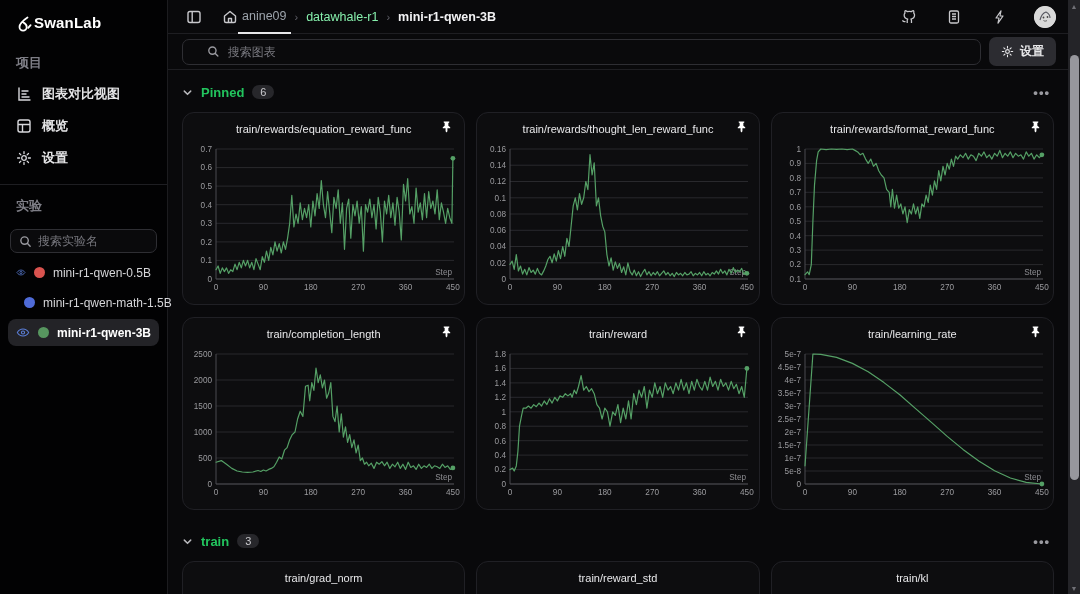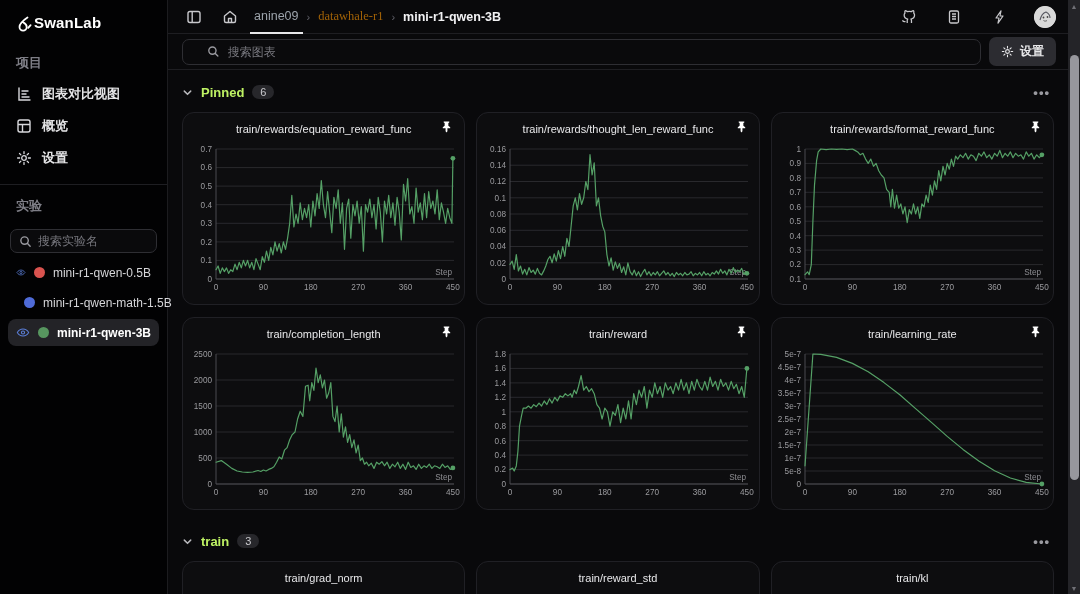--- a/index.html
+++ b/index.html
@@ -29,43 +29,43 @@
   .exp-row .name { font-size:12px; color:#d6d6d9; white-space:nowrap; }
   .exp-row.selected .name { color:#ffffff; font-weight:bold; }
   .dot { width:11px; height:11px; border-radius:50%; flex:0 0 auto; }
 
   
   .main { position:absolute; left:168px; top:0; right:0; bottom:0; }
   .topbar { height:34px; display:flex; align-items:center; padding:0 24px 0 14px;
     border-bottom:1px solid #1e1e22; }
   .tb-icon { display:flex; align-items:center; justify-content:center; width:24px; height:24px;
     cursor:pointer; color:#c8c8cc; }
-  .crumbs { display:flex; align-items:center; gap:8px; margin-left:12px; font-size:12.5px; height:34px; }
+  .crumbs { display:flex; align-items:center; gap:8px; font-size:12.5px; height:34px; }
   .crumb { color:#9ca3ab; cursor:pointer; height:34px; display:flex; align-items:center; }
   .crumb.active-tab { border-bottom:2px solid #e8e8ea; padding:0 4px; margin:0 -4px; }
-  .crumb.light { color:#a16207;font-family:Liberation Serif, serif; }
+  .crumb.light { color:#86efac; }
   .crumb.current { color:#f2f2f4; font-weight:600; }
   .crumb-sep { color:#62626a; font-size:11px; }
   .tb-right { margin-left:auto; display:flex; align-items:center; gap:22px; }
   .avatar { width:22px; height:22px; border-radius:50%; background:#d8d8d8; overflow:hidden; cursor:pointer; }
 
   .toolbar { height:36px; display:flex; align-items:center; gap:8px; padding:0 24px 0 14px;
     border-bottom:1px solid #1e1e22; }
   .chart-search { flex:1; display:flex; align-items:center; gap:8px; border:1px solid #2e2e33;
     border-radius:7px; padding:5px 24px; background:#0a0a0c; }
   .chart-search input { background:transparent; border:none; outline:none; color:#d0d0d5;
     font-size:12px; width:100%; font-family:"Liberation Sans", sans-serif; }
   .chart-search input::placeholder { color:#77777e; }
   .settings-btn { display:flex; align-items:center; gap:6px; background:#2c2c31; color:#e8e8ea;
     font-size:12px; font-weight:600; border:none; border-radius:7px; padding:6px 12px; cursor:pointer; }
 
   .content { position:absolute; top:71px; left:0; right:12px; bottom:0; overflow:hidden; padding:0 14px; }
   .section-head { display:flex; align-items:center; gap:8px; height:24px; margin:9px 0 8px; }
   .chev { color:#b9b9bd; cursor:pointer; display:flex; align-items:center; }
-  .section-title { font-size:13px; font-weight:700; color:#bef264; }
+  .section-title { font-size:13px; font-weight:700; color:#22c55e; }
   .count-badge { background:#27272b; color:#c9c9cd; font-size:11px; border-radius:999px;
     padding:1px 8px; }
   .section-menu { margin-left:auto; color:#9a9aa0; cursor:pointer; font-weight:bold;
     letter-spacing:1px; font-size:13px; padding:0 4px; }
   .grid { display:grid; grid-template-columns:repeat(3, 1fr); gap:12px 11px; }
   .card { position:relative; height:193px; background:#0d0d0f; border:1px solid #202025;
     border-radius:12px; overflow:hidden; cursor:pointer; }
   .card .c-title { text-align:center; font-size:11px; color:#e8e8ea; padding-top:10px; height:28px;
     white-space:nowrap; overflow:hidden; }
   .pin-btn { position:absolute; top:6px; right:8px; width:16px; height:16px; cursor:pointer; color:#fff; }

